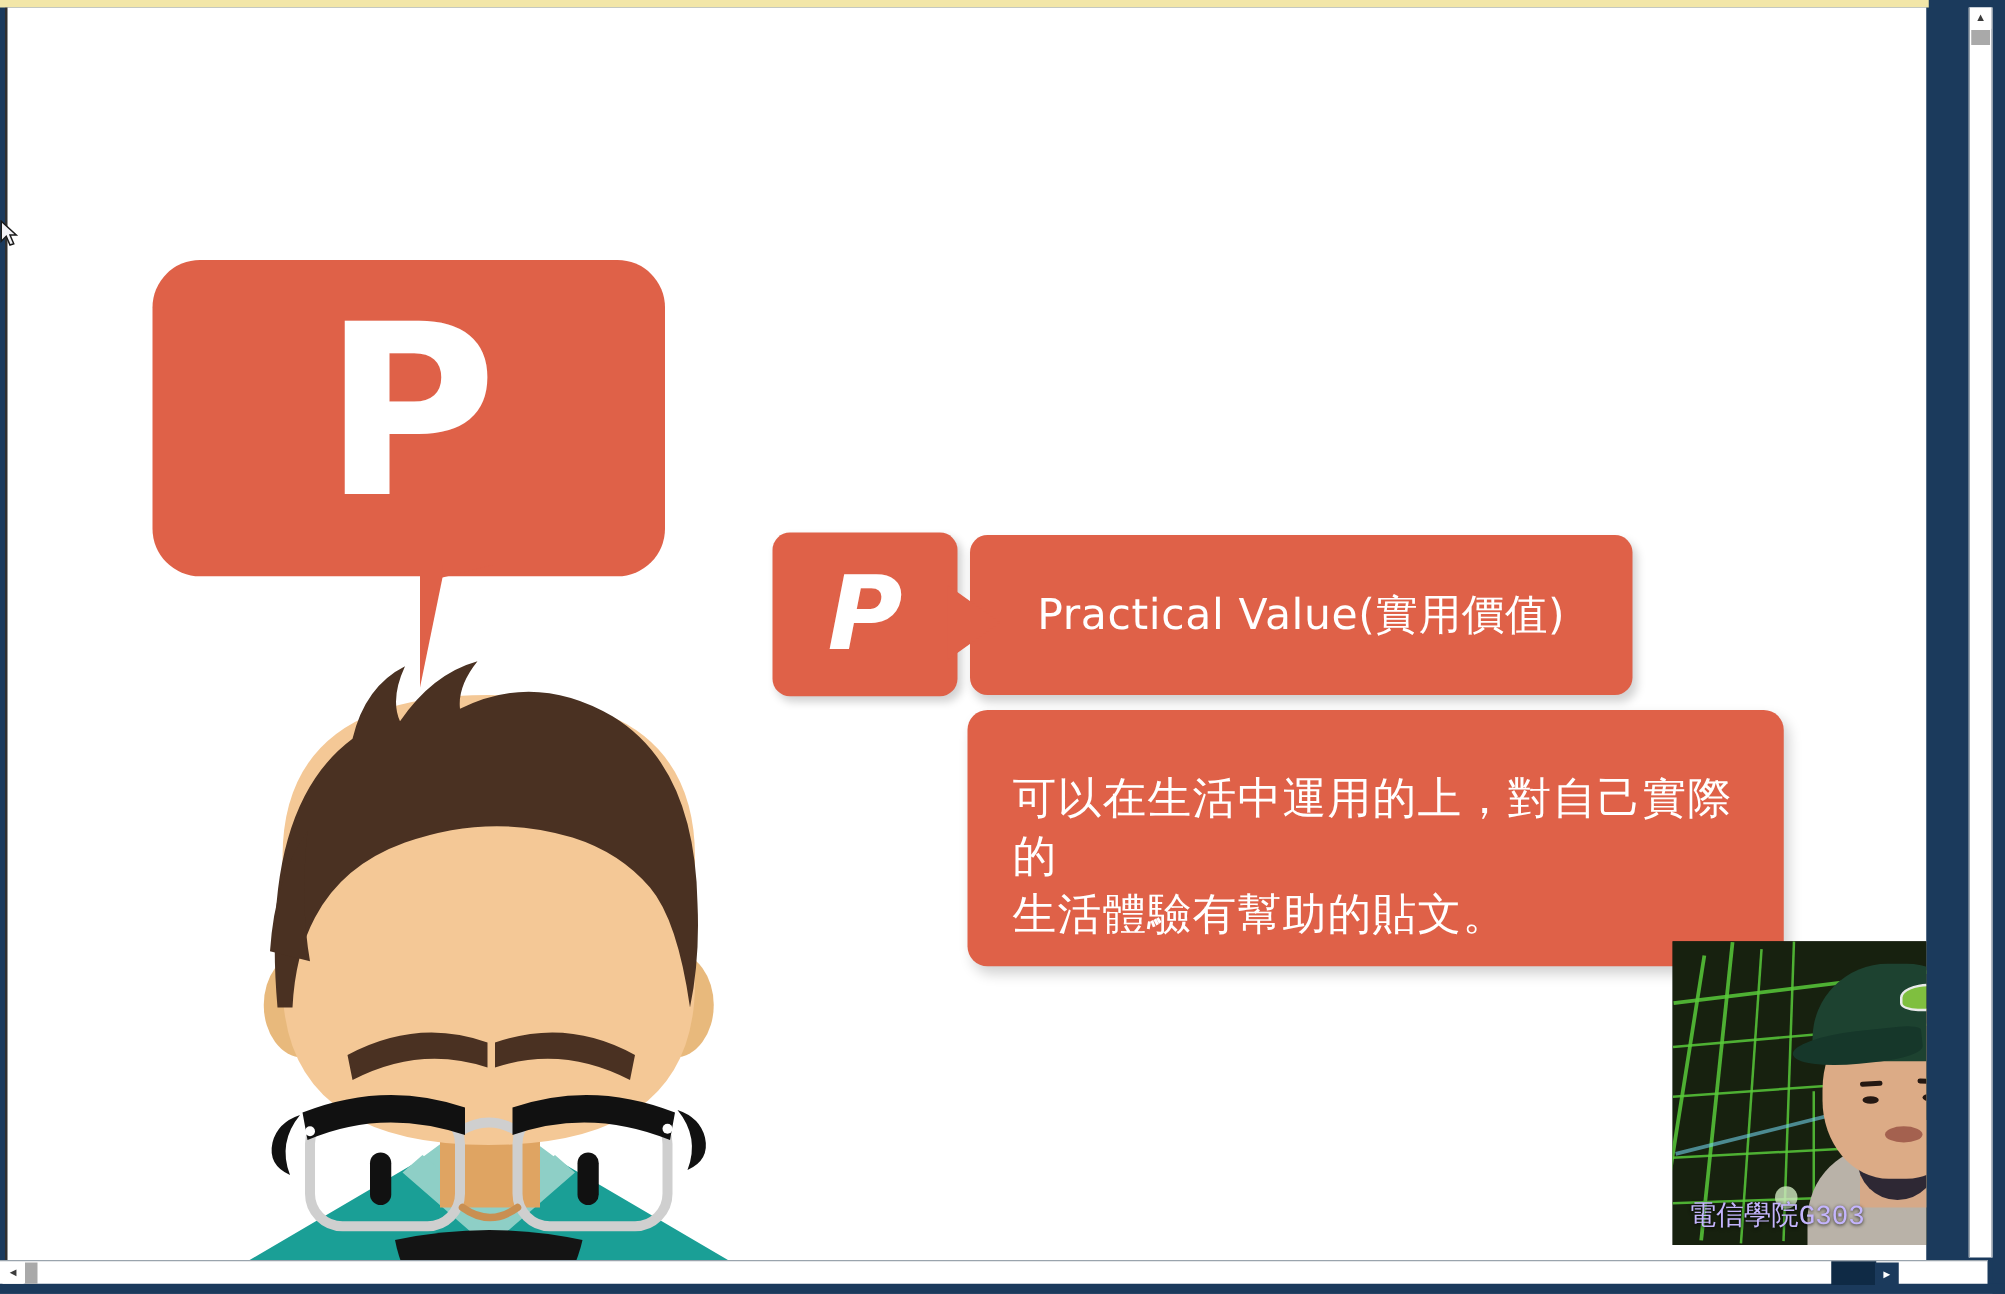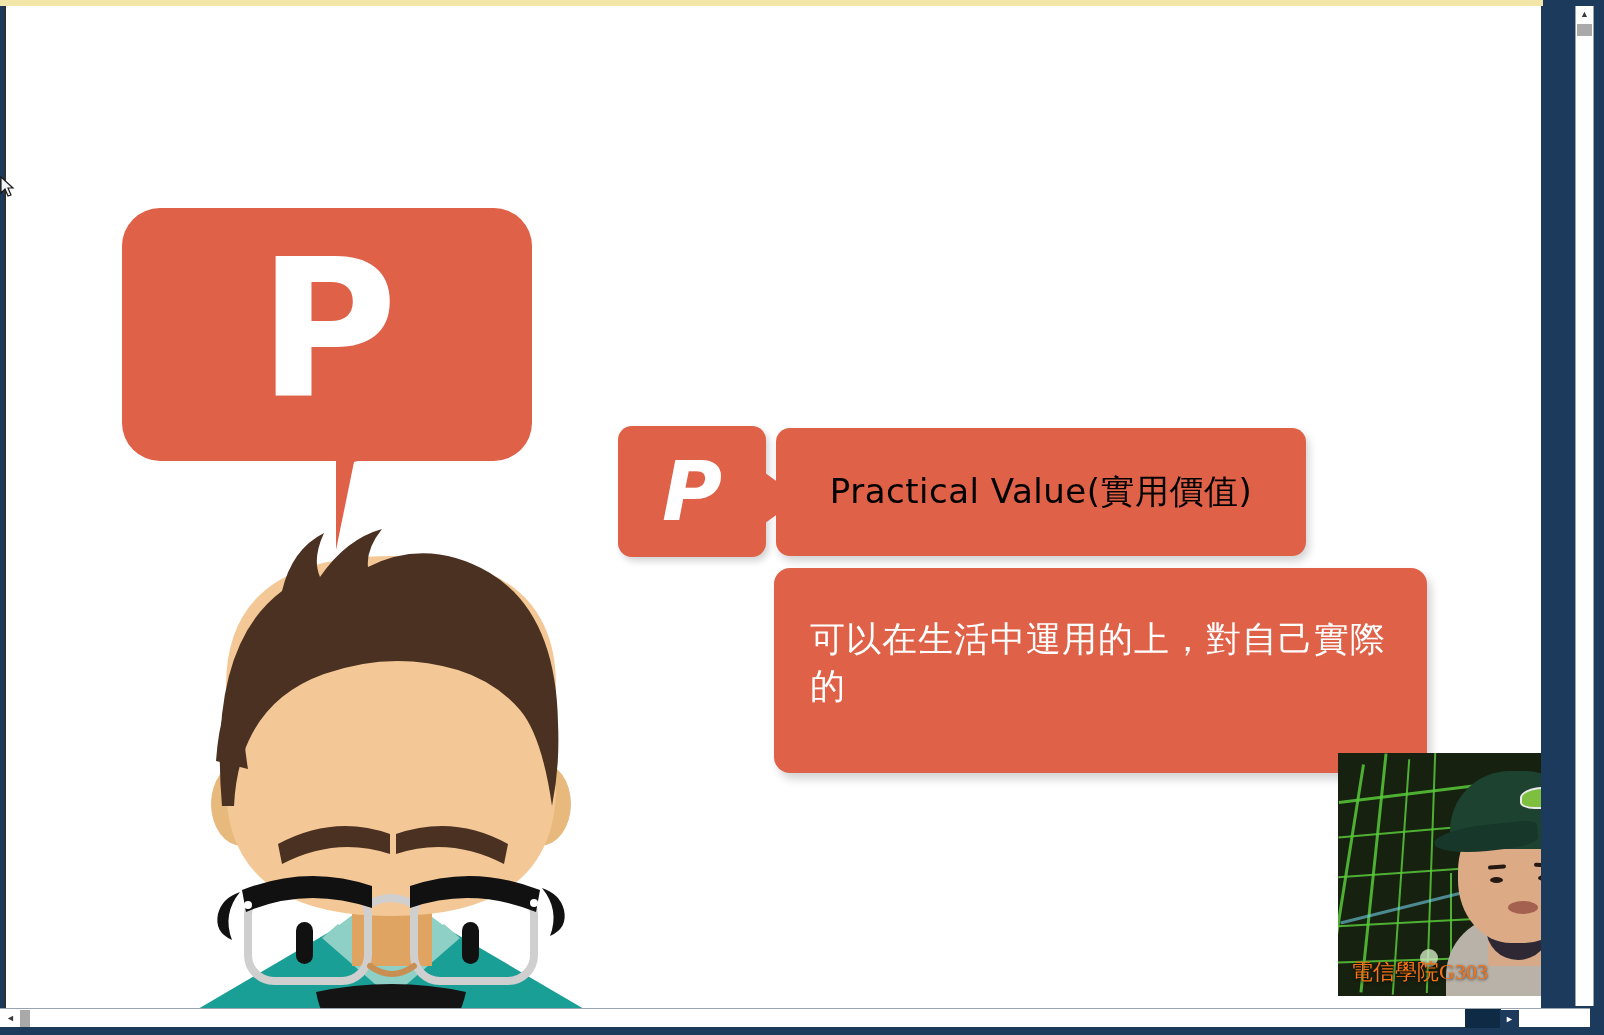--- a/index.html
+++ b/index.html
@@ -126,21 +126,21 @@
     left: 158px; top: 2px;
     width: 530px; height: 128px;
     background: #DF6148;
     border-radius: 14px;
     box-shadow: 3px 5px 8px rgba(0,0,0,0.18);
     display: flex;
     align-items: center;
     justify-content: center;
   }
   #title-text {
-    color: #000000;
+    color: #ffffff;
     font-size: 34px;
     font-weight: 400;
     letter-spacing: 0.5px;
     white-space: nowrap;
     font-family: "DejaVu Sans", "Liberation Sans", sans-serif;
   }
 
   
   #body-box {
     position: absolute;
@@ -246,23 +246,23 @@
   #video-mouth {
     position: absolute;
     left: 170px; top: 148px;
     width: 30px; height: 13px;
     background: #a4614f;
     border-radius: 50%;
   }
   #video-label {
     position: absolute;
     left: 13px; bottom: 9px;
-    color: #f97316;
+    color: #c4b5fd;
     font-size: 22px;
-    font-family: Liberation Serif, serif;
+    font-family: Liberation Mono, monospace;
     text-shadow: 0 1px 3px rgba(0,0,0,0.8);
     white-space: nowrap;
   }
 
   
   #vscrollbar {
     position: absolute;
     right: 10px; top: 6px;
     width: 19px; height: 1000px;
     background: #ffffff;
@@ -402,20 +402,21 @@
       </div>
       <div id="title-notch"></div>
       <div id="title-bar">
         <span id="title-text">Practical Value(實用價值)</span>
       </div>
     </div>
 
     <div id="body-box">
       <div id="body-text">
         <div>可以在生活中運用的上，對自己實際的</div>
+        <div>生活體驗有幫助的貼文。</div>
       </div>
     </div>
 
     <div id="video-tile">
       <div id="video-bg">
         <div class="vline" style="left:6px;  top:10px;  width:3px;  height:230px; transform:rotate(9deg);"></div>
         <div class="vline" style="left:34px; top:0px;   width:3px;  height:240px; transform:rotate(6deg);"></div>
         <div class="vline" style="left:62px; top:6px;   width:2px;  height:236px; transform:rotate(4deg);"></div>
         <div class="vline" style="left:92px; top:0px;   width:2px;  height:240px; transform:rotate(2deg);"></div>
         <div class="vline" style="left:0px;  top:34px;  width:230px;height:3px;  transform:rotate(-7deg);"></div>

